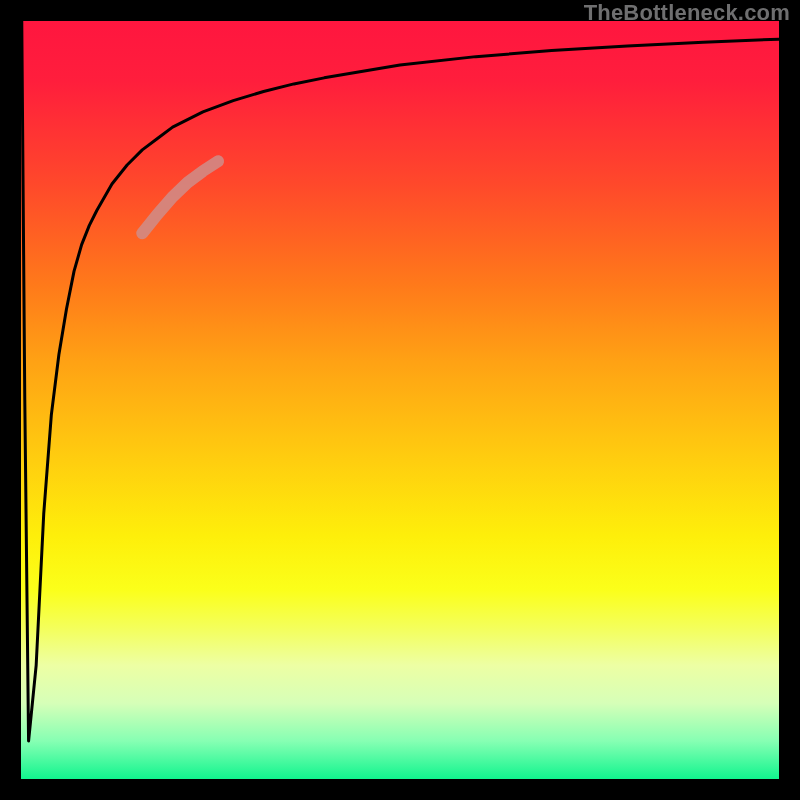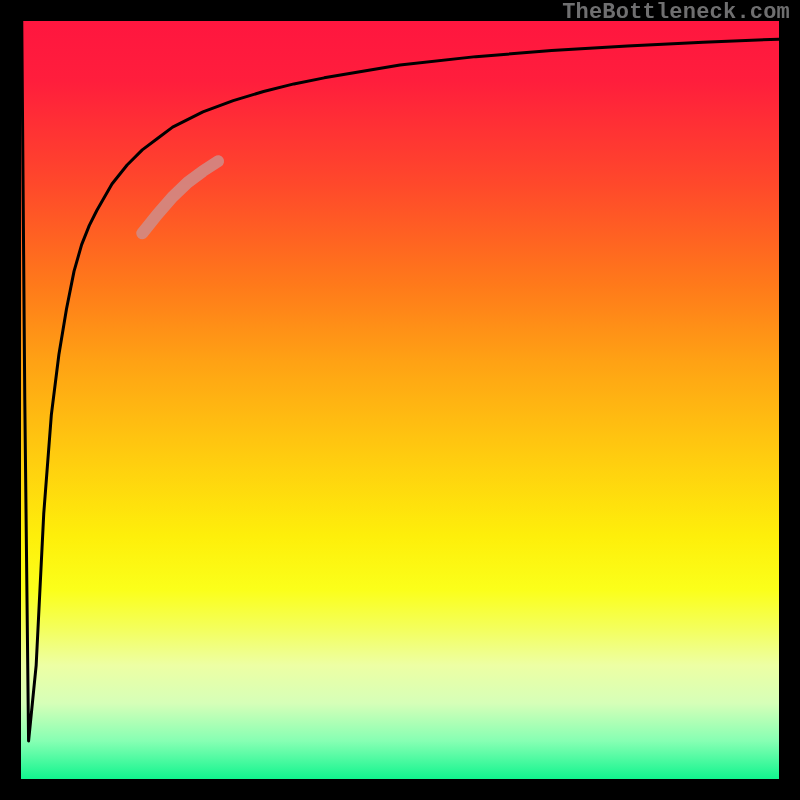--- a/index.html
+++ b/index.html
@@ -44,21 +44,20 @@
   }
   .watermark {
     position: absolute;
     top: 0px;
     right: 10px;
     color: #6f6f70;
     font-size: 22px;
     font-weight: 600;
     letter-spacing: 0.2px;
     user-select: none;
-    font-family: Liberation Mono, monospace;
   }
   svg.curve {
     position: absolute;
     left: 0;
     top: 0;
     width: 758px;
     height: 758px;
     overflow: visible;
   }
 </style>

